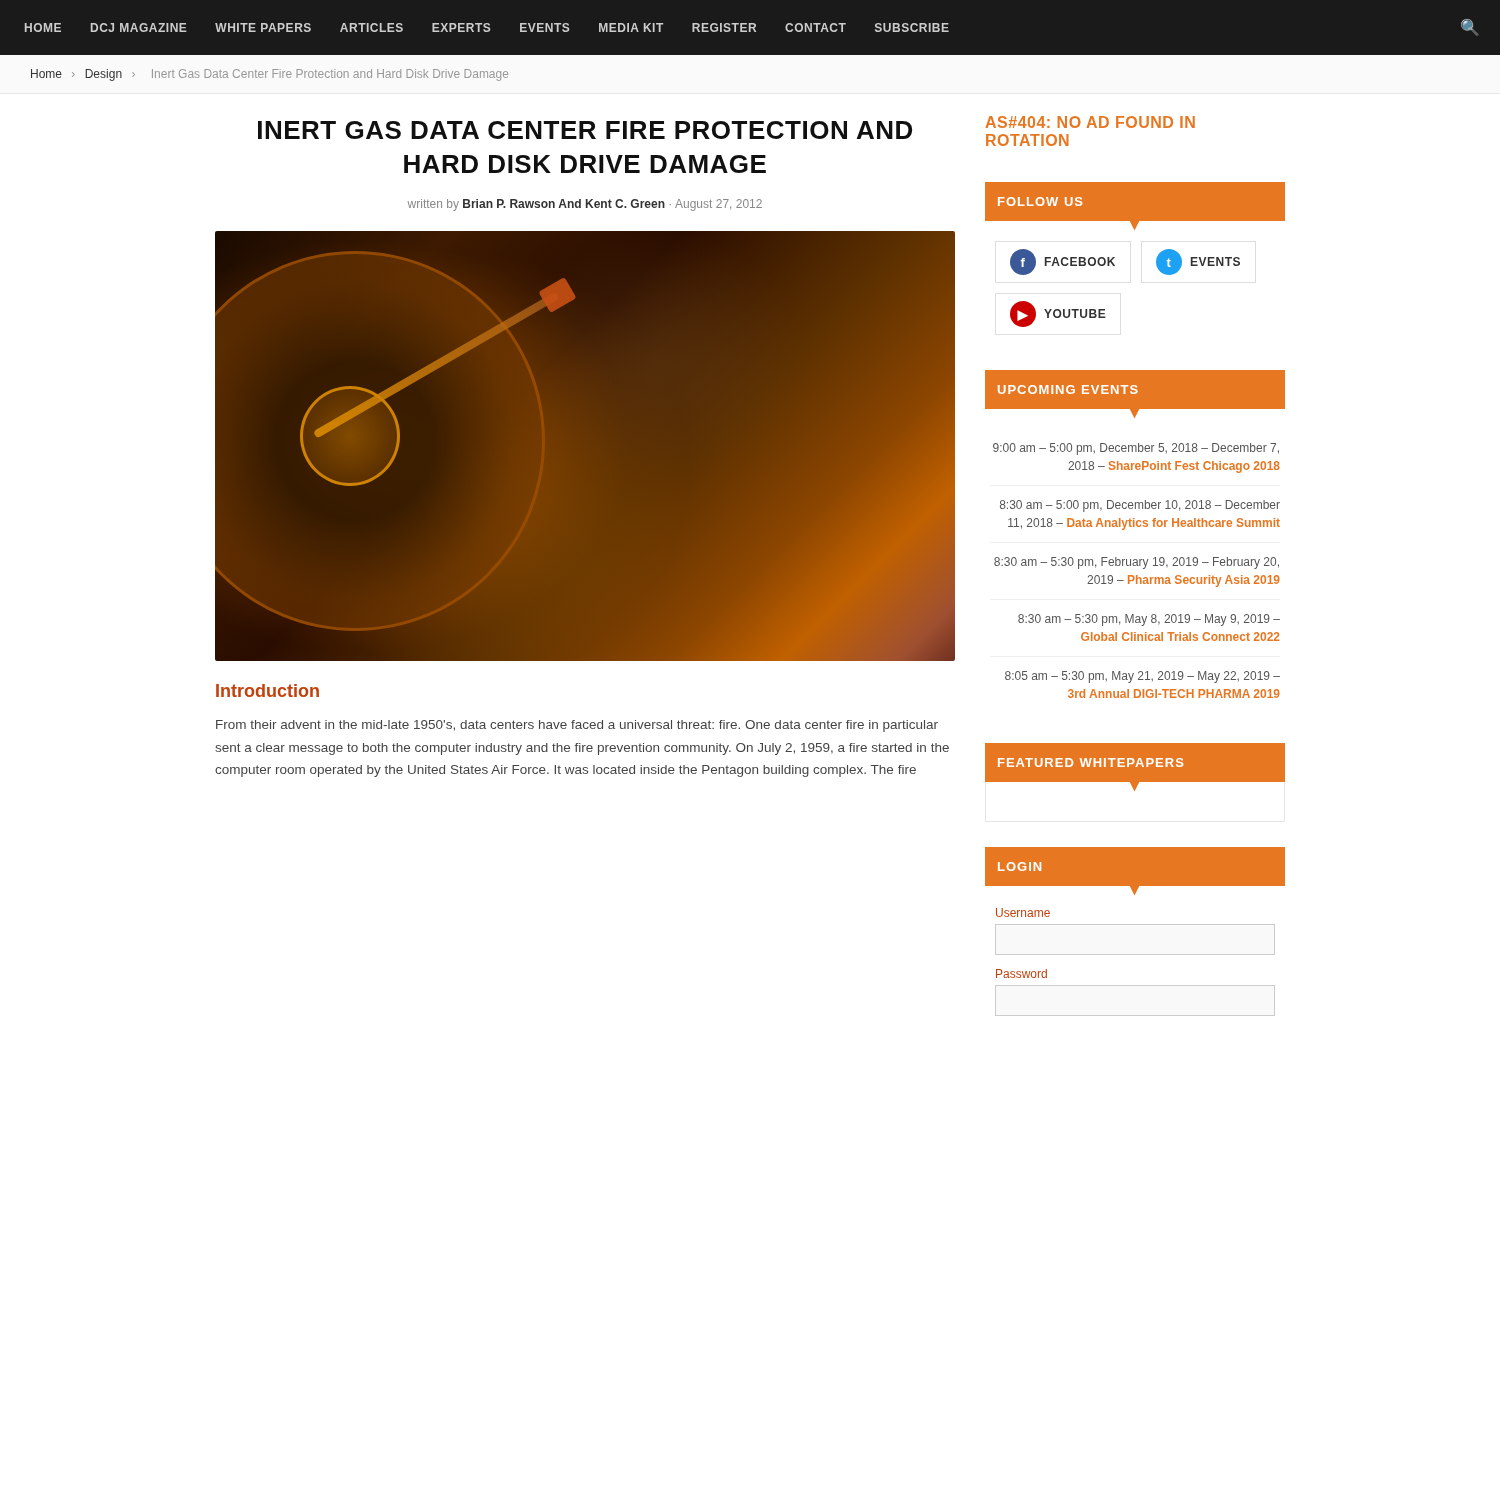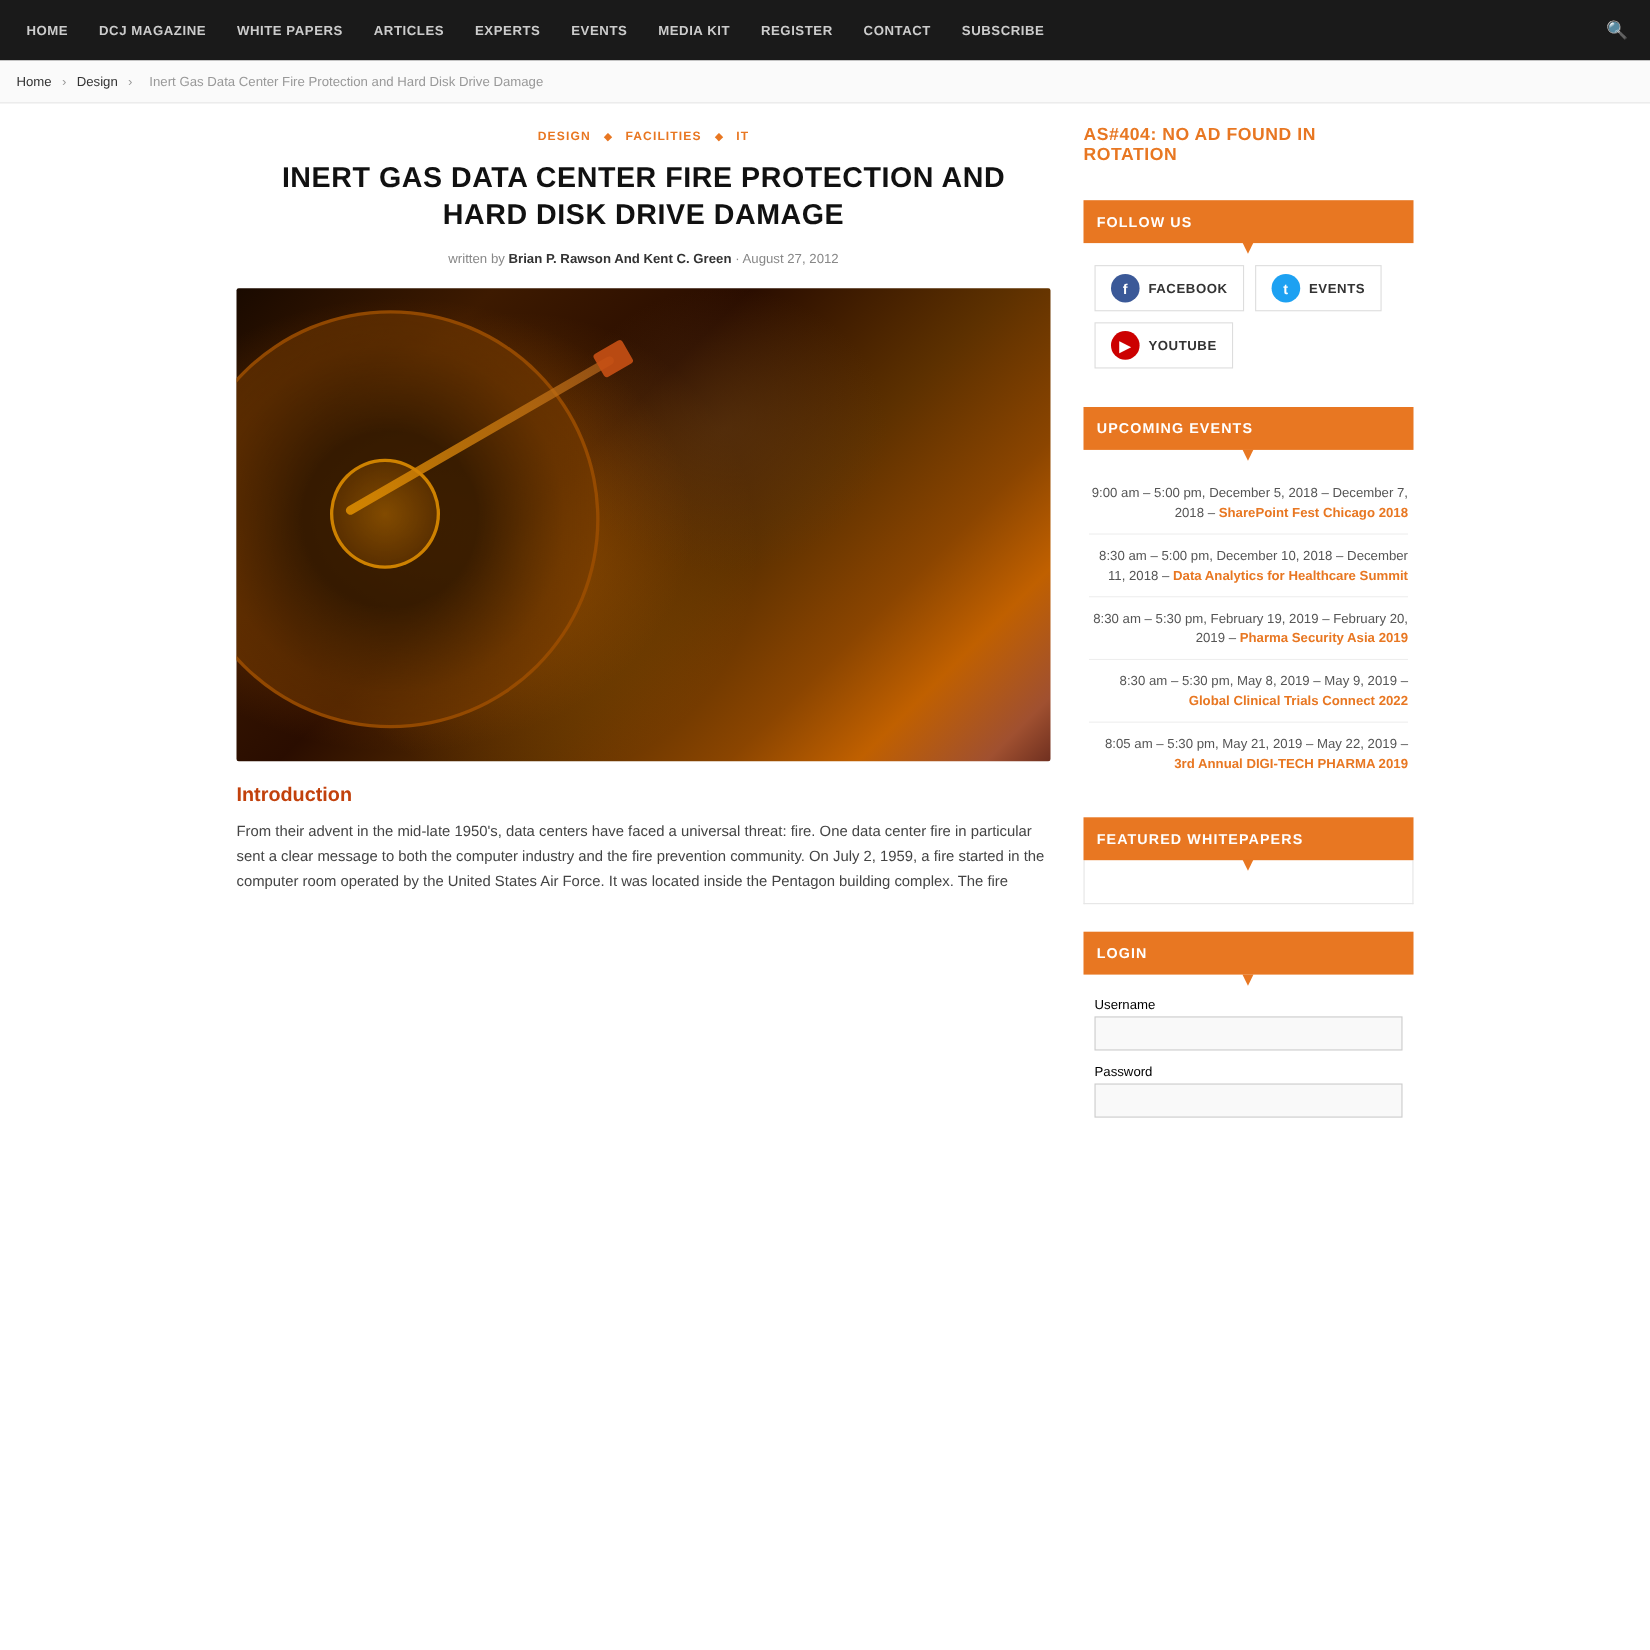--- a/index.html
+++ b/index.html
@@ -28,21 +28,21 @@
     .nav-search {
       margin-left: auto;
       color: #ccc;
       font-size: 16px;
       cursor: pointer;
       padding: 0 10px;
     }
 
     
     .breadcrumb {
-      padding: 12px 15px;
+      padding: 12px 30px;
       font-size: 12px;
       color: #666;
       border-bottom: 1px solid #e5e5e5;
       background: #fafafa;
     }
     .breadcrumb a { color: #333; text-decoration: none; }
     .breadcrumb span { margin: 0 6px; color: #999; }
 
     
     .container {
@@ -267,21 +267,21 @@
     
     .login-form {
       padding: 20px 10px 10px;
     }
     .login-field {
       margin-bottom: 12px;
     }
     .login-field label {
       display: block;
       font-size: 12px;
-      color: #000000;
+      color: #c2410c;
       margin-bottom: 4px;
     }
     .login-field input {
       width: 100%;
       border: 1px solid #ccc;
       padding: 7px 10px;
       font-size: 13px;
       outline: none;
       background: #f9f9f9;
     }
@@ -308,27 +308,20 @@
   <span>›</span>
   <a href="#">Design</a>
   <span>›</span>
   <span>Inert Gas Data Center Fire Protection and Hard Disk Drive Damage</span>
 </div>
 
 <div class="container">
 
   <div class="main-content">
 
-    <div class="category-tags">
-      <a href="#">DESIGN</a>
-      <span>◆</span>
-      <a href="#">FACILITIES</a>
-      <span>◆</span>
-      <a href="#">IT</a>
-    </div>
 
     <h1 class="article-title">INERT GAS DATA CENTER FIRE PROTECTION AND HARD DISK DRIVE DAMAGE</h1>
 
     <div class="article-meta">
       <span>written by</span>
       <strong>Brian P. Rawson And Kent C. Green</strong>
       <span> · </span>
       <span>August 27, 2012</span>
     </div>
 

